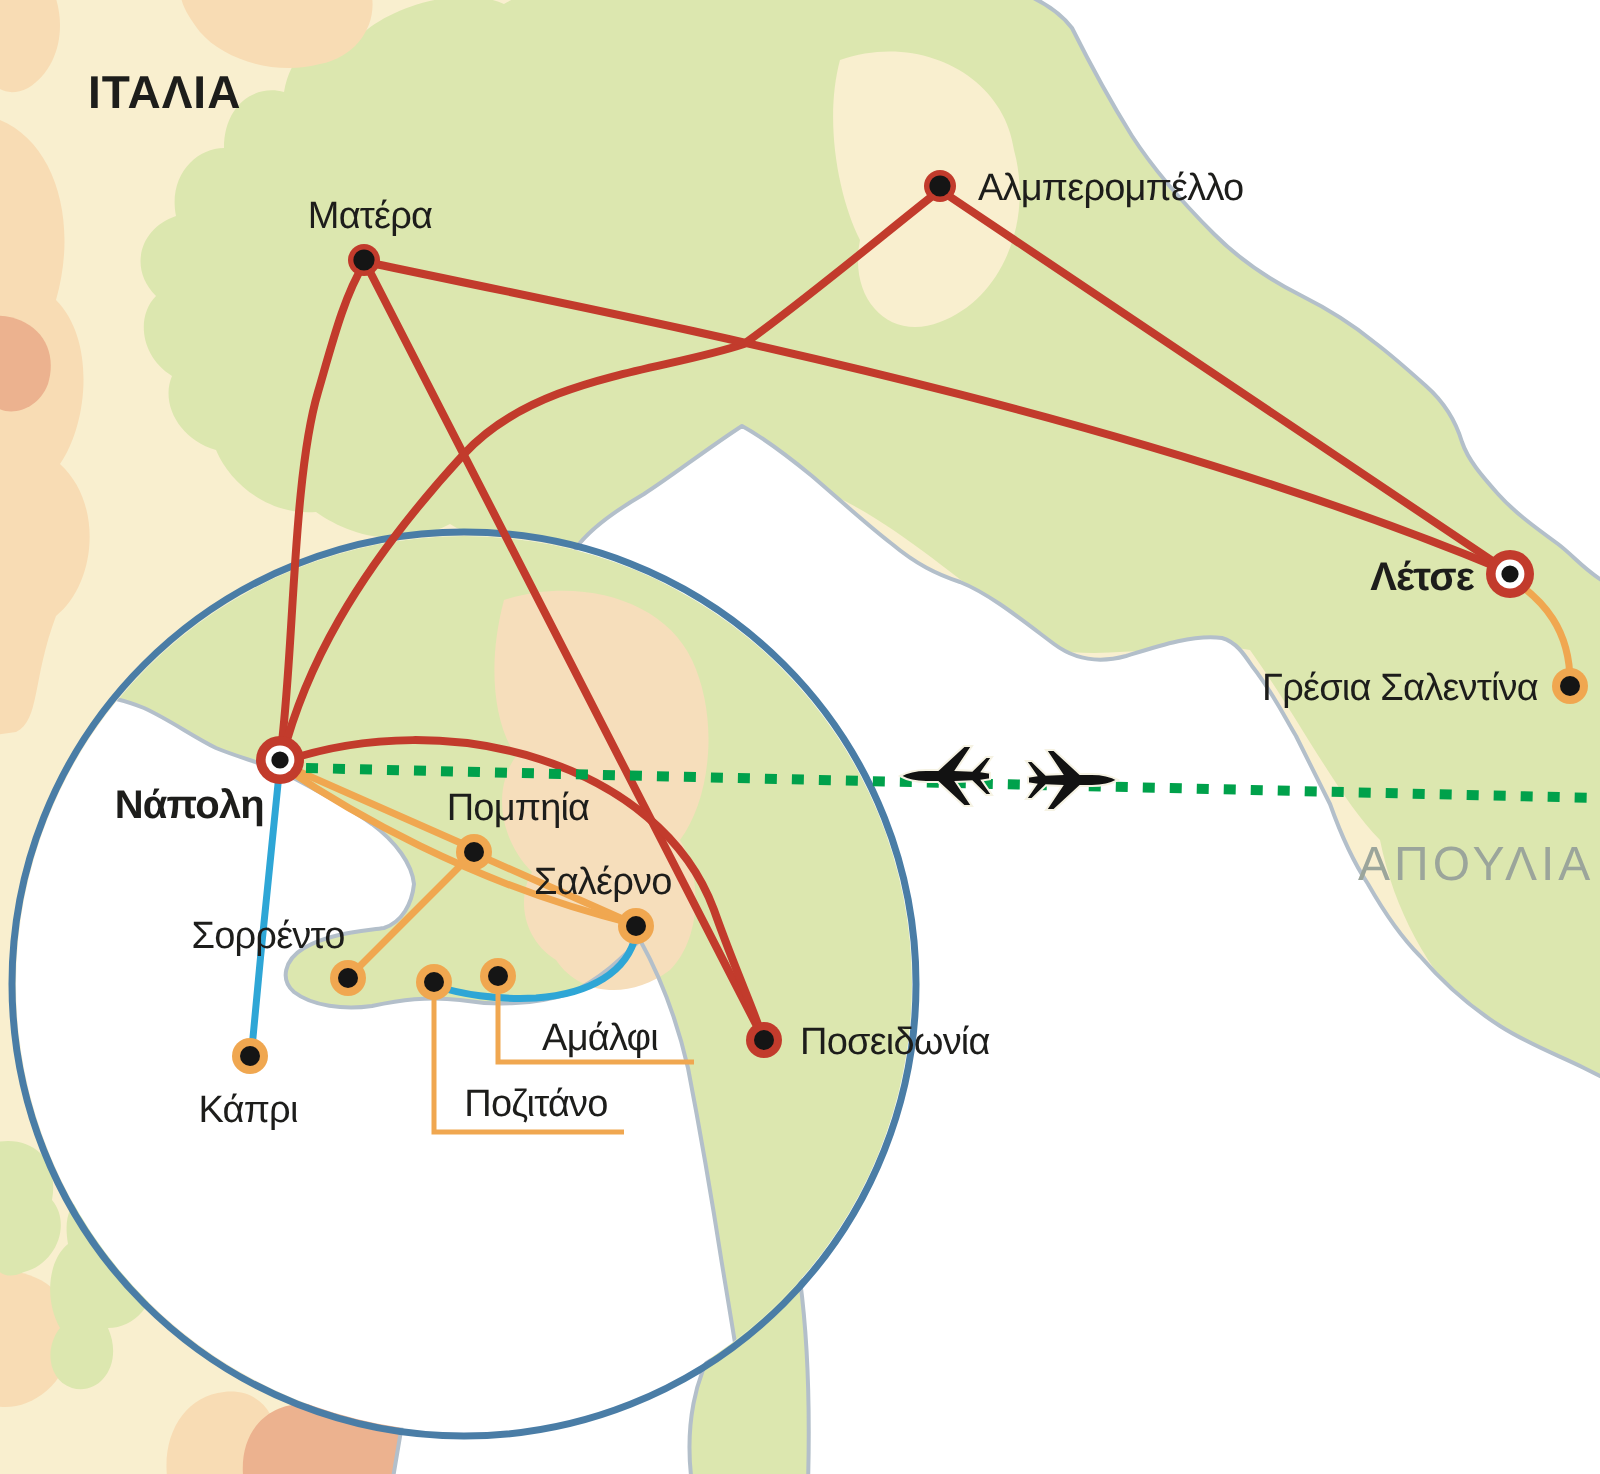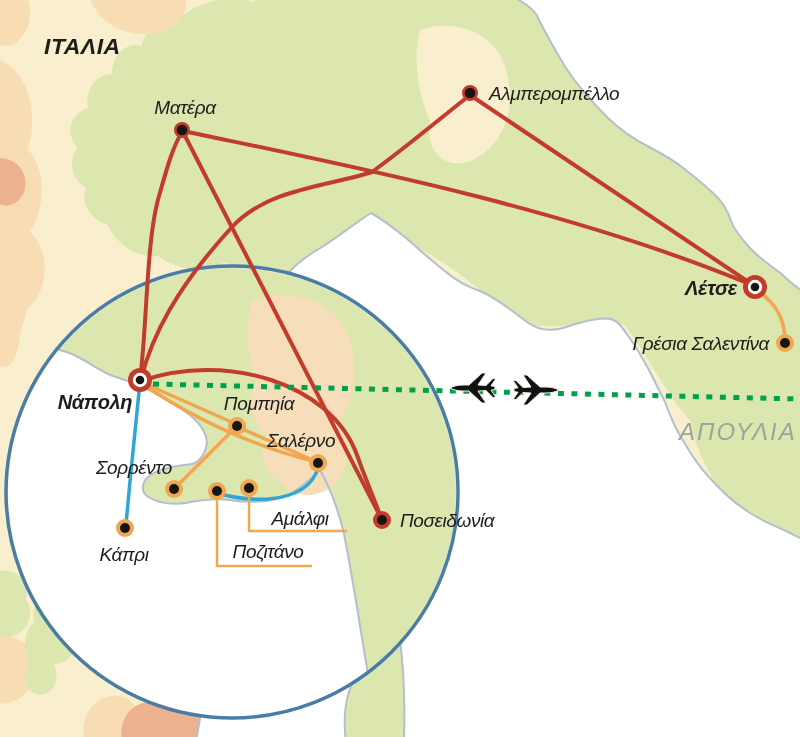--- a/index.html
+++ b/index.html
@@ -1,16 +1,16 @@
 <!DOCTYPE html>
 <html><head>
 <meta charset="utf-8">
 <style>
   html,body{margin:0;padding:0;background:#ffffff;}
-  .map-wrap{width:800px;height:737px;position:relative;overflow:hidden;font-style:italic;}
+  .map-wrap{width:800px;height:737px;position:relative;overflow:hidden;}
   svg{display:block;}
   text{font-family:"Liberation Sans","DejaVu Sans",sans-serif;fill:#1d1d1b;}
   .lbl{font-size:19px;letter-spacing:-0.4px;}
   .lbl-bold{font-size:20px;font-weight:bold;letter-spacing:-0.4px;}
   .lbl-country{font-size:23px;font-weight:bold;letter-spacing:0.5px;}
   .lbl-region{font-size:24px;fill:#9ba59b;letter-spacing:2px;}
   .coast{fill:#ffffff;stroke:#b3bfca;stroke-width:2;stroke-linejoin:round;}
   .land-green{fill:#dce7af;}
   .patch-peach{fill:#f8dcb4;}
   .patch-salmon{fill:#ecb28f;}

